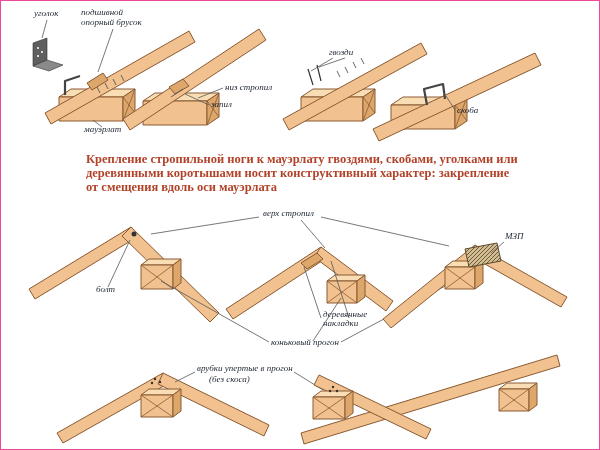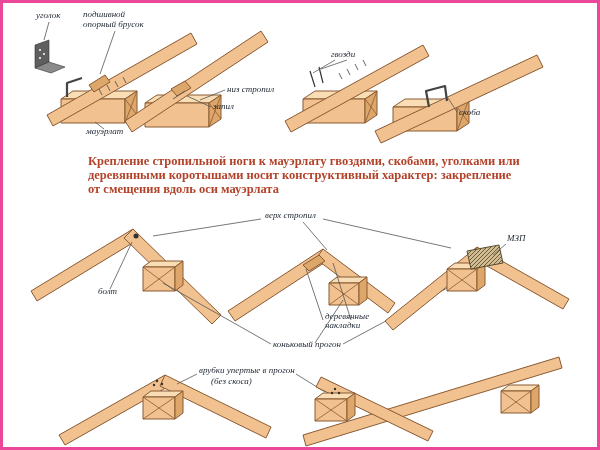--- a/index.html
+++ b/index.html
@@ -1,18 +1,18 @@
 <!DOCTYPE html>
 <html style="--background: #ffffff; --beam-fill: #f1c28f; --beam-top: #f8ddb5; --beam-end: #dda76b; --outline: #8a5a33; --line: #555555; --label-text: #1c2430; --caption-text: #b2432a; --bracket: #5f5f5f;"><head>
 <meta charset="utf-8">
 <style>
   html,body{margin:0;padding:0;background:#fff;}
   #stage{
     position:relative;width:600px;height:450px;background:var(--background,#fff);
-    border:3px solid #ec4899;box-sizing:border-box;
+    border:1px solid #ec4899;box-sizing:border-box;
     font-family:"Liberation Serif",serif;
   }
   svg{display:block;}
   .beam{fill:var(--beam-fill);stroke:var(--outline);stroke-width:1;}
   .beam-top{fill:var(--beam-top);stroke:var(--outline);stroke-width:1;}
   .beam-end{fill:var(--beam-end);stroke:var(--outline);stroke-width:1;}
   .xline{stroke:var(--outline);stroke-width:0.8;fill:none;}
   .leader{stroke:var(--line);stroke-width:0.8;fill:none;}
   .lbl{font:italic 9px "Liberation Serif",serif;fill:var(--label-text);}
   .caption{font:bold 12.5px "Liberation Serif",serif;fill:var(--caption-text);}

